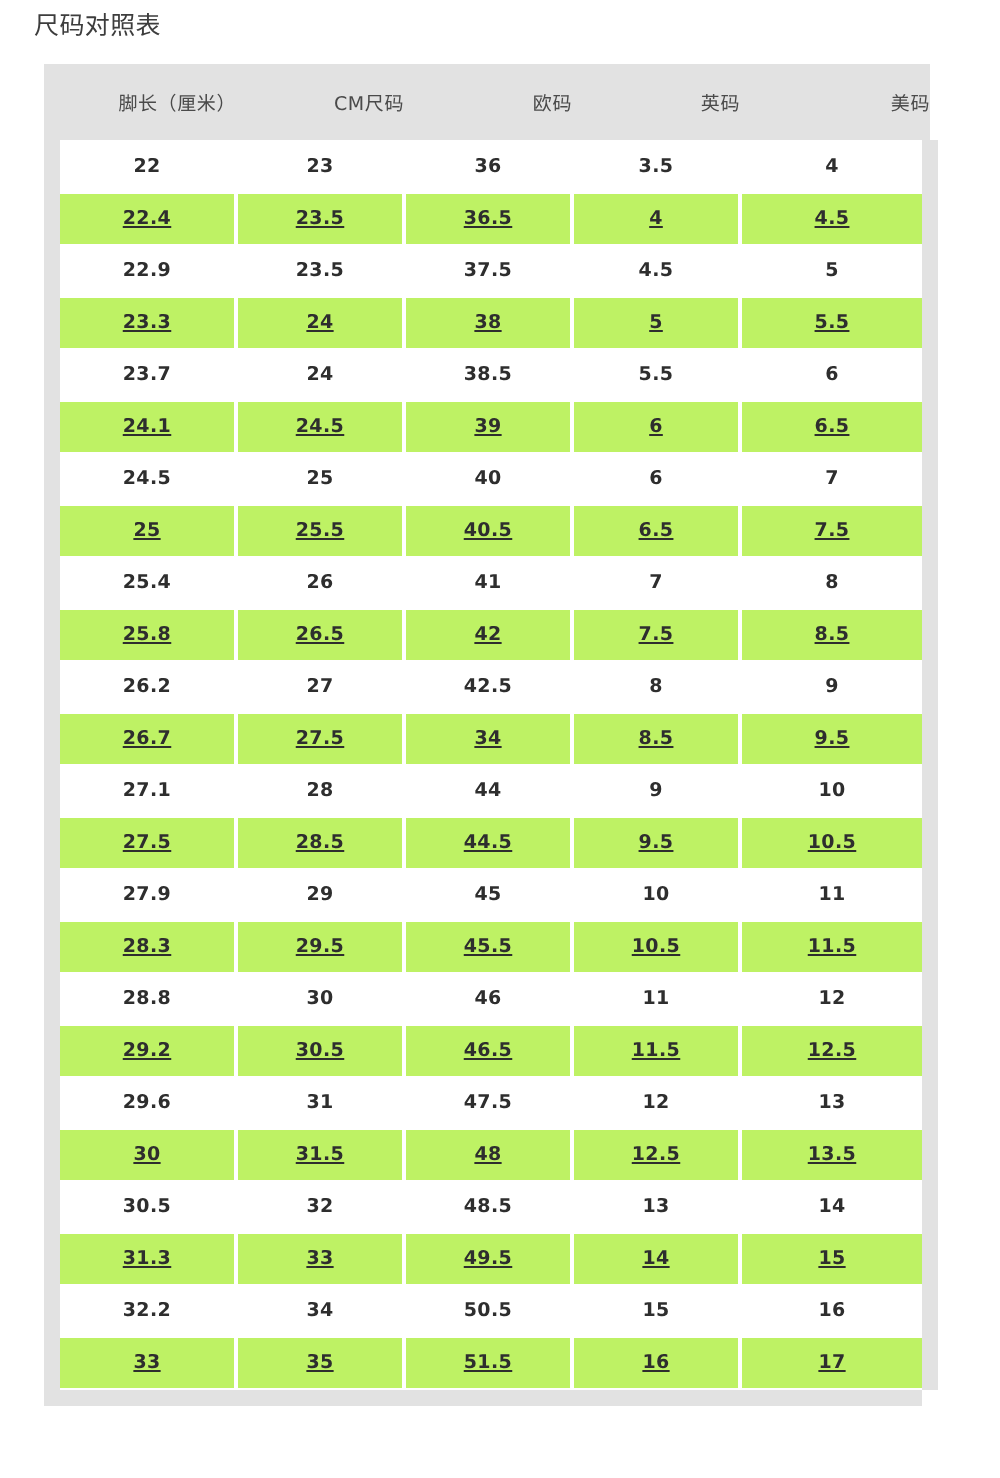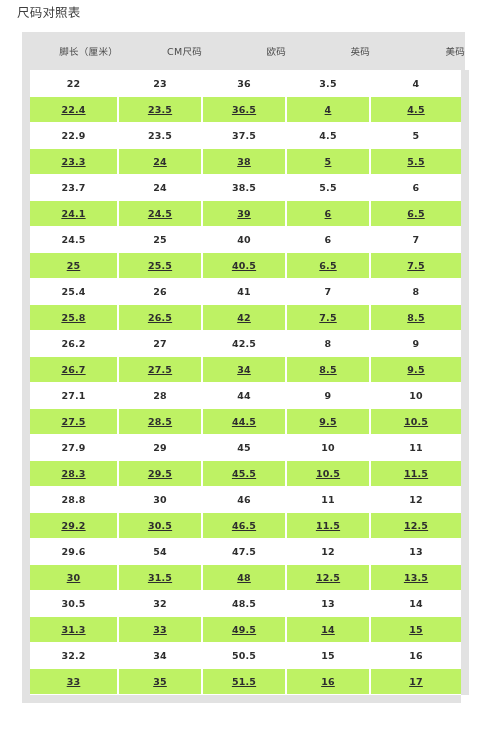--- a/index.html
+++ b/index.html
@@ -244,21 +244,21 @@
           </tr>
           <tr class="row-even">
             <td>29.2</td>
             <td>30.5</td>
             <td>46.5</td>
             <td>11.5</td>
             <td>12.5</td>
           </tr>
           <tr class="row-odd">
             <td>29.6</td>
-            <td>54</td>
+            <td>31</td>
             <td>47.5</td>
             <td>12</td>
             <td>13</td>
           </tr>
           <tr class="row-even">
             <td>30</td>
             <td>31.5</td>
             <td>48</td>
             <td>12.5</td>
             <td>13.5</td>

